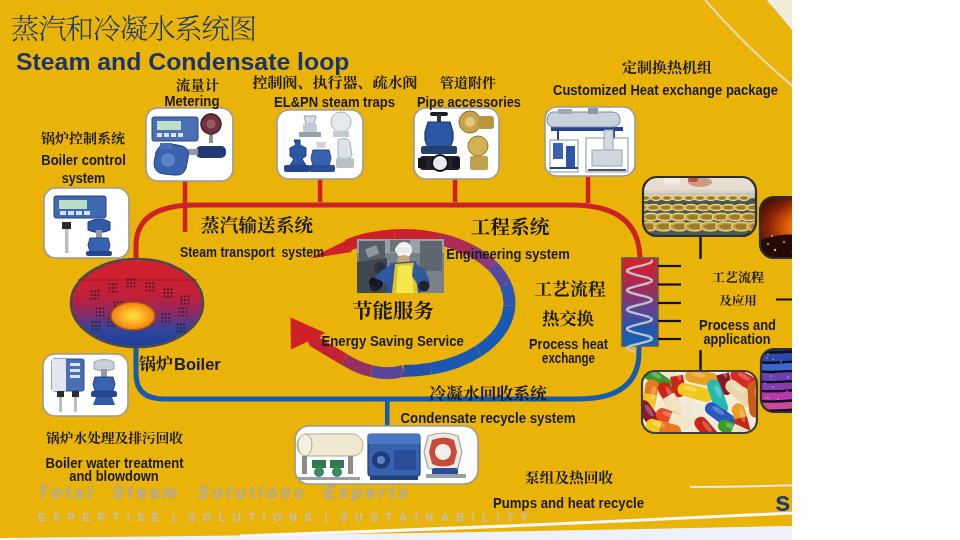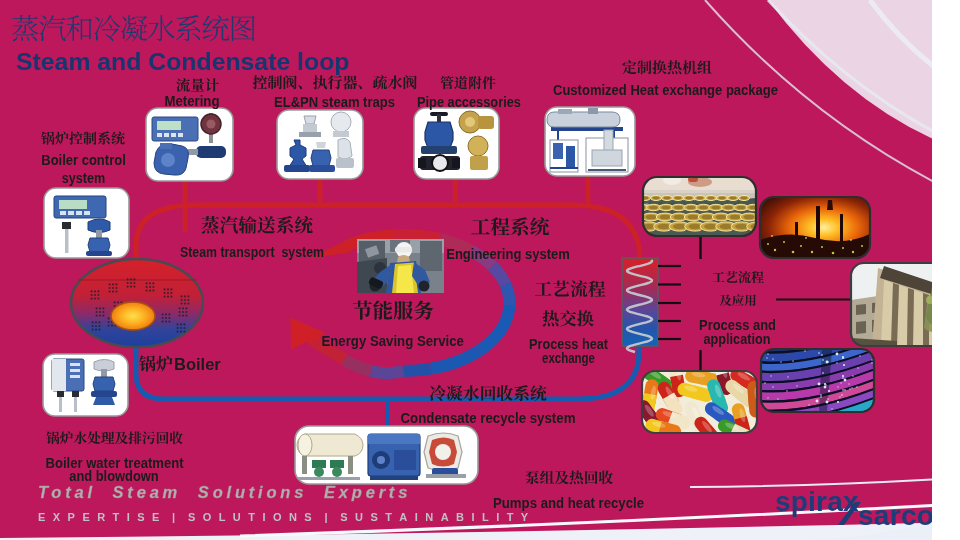--- a/index.html
+++ b/index.html
@@ -1,14 +1,14 @@
 <!DOCTYPE html>
 <html><head><meta charset="utf-8"><style>
 html,body{margin:0;padding:0;background:#fff;}
-#page{position:relative;width:932px;height:540px;overflow:hidden;background:#be185d;}
+#page{position:relative;width:792px;height:540px;overflow:hidden;background:#eab308;}
 </style></head><body>
 <div id="page">
 <svg width="960" height="540" viewBox="0 0 960 540">
 <defs>
 <linearGradient id="boilg" x1="0" y1="0" x2="0" y2="1">
  <stop offset="0" stop-color="#d6202a"></stop>
           <stop offset="0.42" stop-color="#c12038"></stop>
  <stop offset="0.62" stop-color="#8c2a68"></stop>
           <stop offset="0.8" stop-color="#31449a"></stop>
  <stop offset="1" stop-color="#1a3f9e"></stop>

